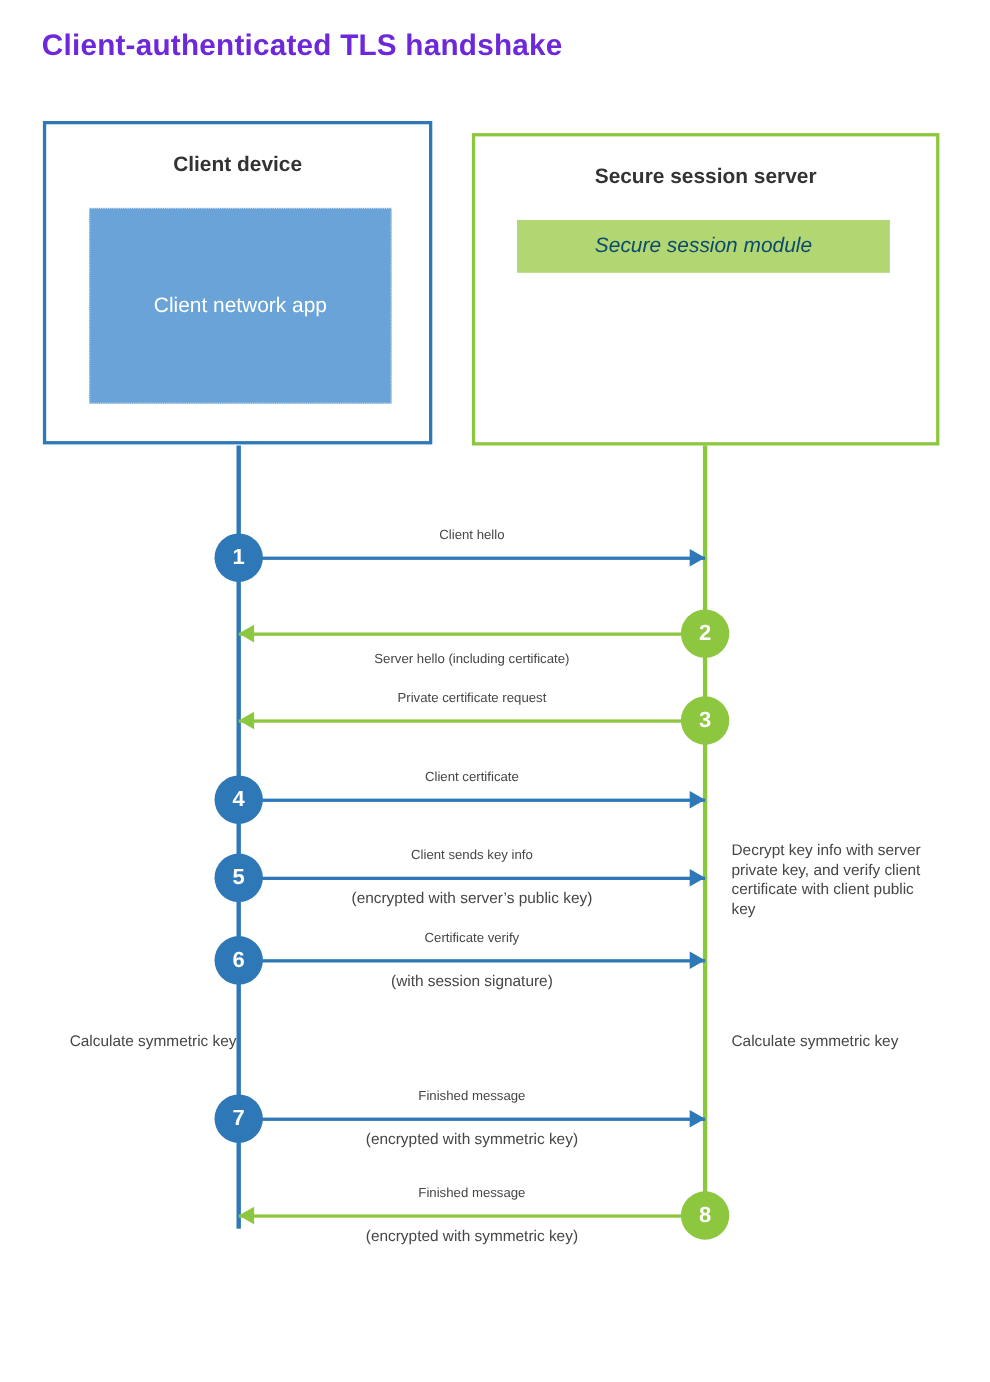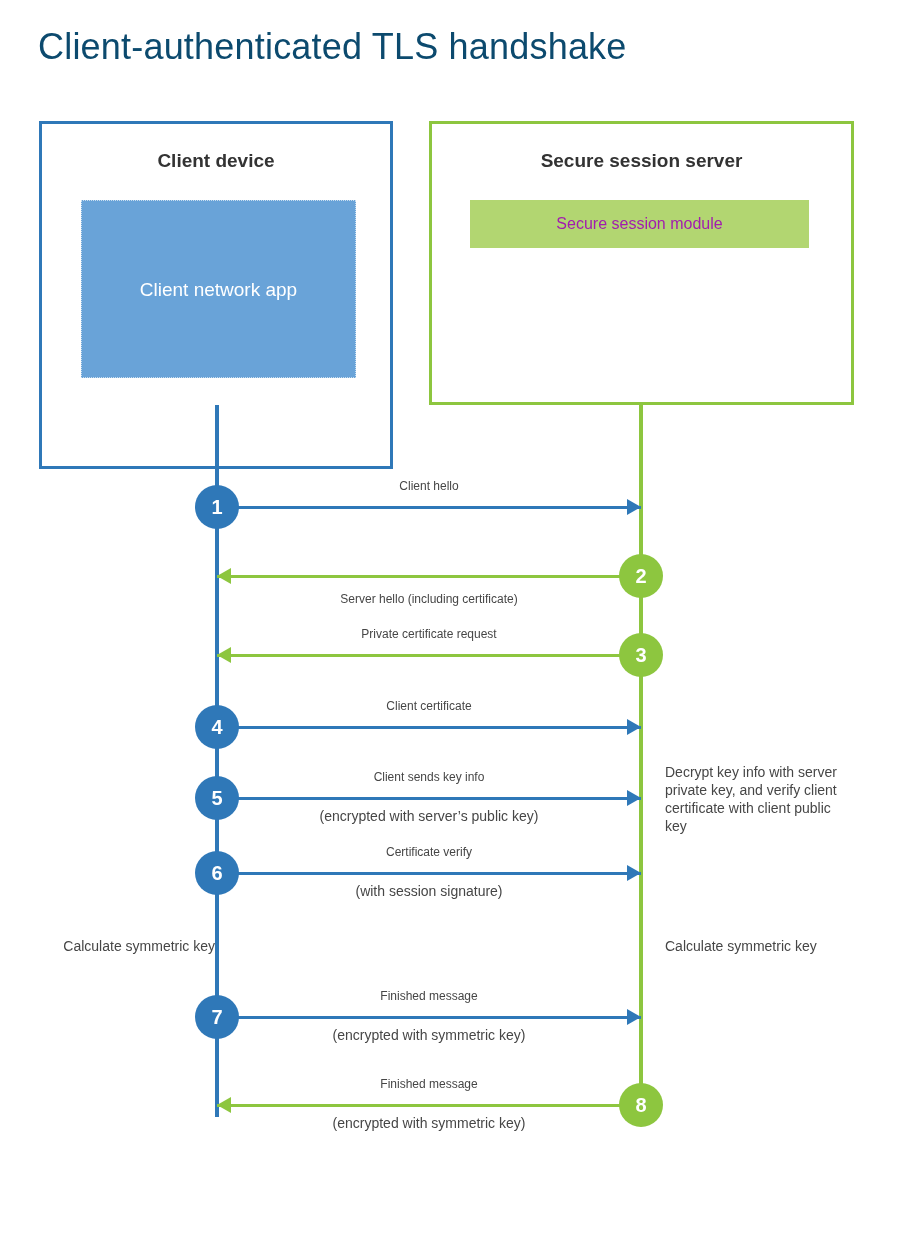--- a/index.html
+++ b/index.html
@@ -13,38 +13,38 @@
     position: relative;
     font-family: "Liberation Sans", sans-serif;
     overflow: hidden;
   }
 
   
   #page-title {
     position: absolute;
     left: 38px;
     top: 26px;
-    font-size: 36px;
-    font-weight: 400;
-    color: #0c4a6e;
+    font-size: 27px;
+    font-weight: 700;
+    color: #6d28d9;
     letter-spacing: 0.2px;
     white-space: nowrap;
   }
 
   
   .entity-box {
     position: absolute;
     background: #ffffff;
     box-sizing: border-box;
   }
   #client-box {
     left: 39px;
-    top: 121px;
+    top: 110px;
     width: 354px;
-    height: 348px;
+    height: 294px;
     border: 3px solid #2f78b8;
   }
   #server-box {
     left: 429px;
     top: 121px;
     width: 425px;
     height: 284px;
     border: 3px solid #8dc63f;
   }
   .entity-title {
@@ -83,22 +83,23 @@
   
   .server-bar {
     position: absolute;
     left: 38px;
     width: 339px;
     height: 48px;
     background: #b2d671;
     display: flex;
     align-items: center;
     justify-content: center;
-    color: #a21caf;
-    font-size: 16px;
+    color: #0c4a6e;
+    font-size: 19px;
+    font-style: italic;
   }
   #server-bar-0 { top: 76px; }
   #server-bar-1 { top: 139px; }
   #server-bar-2 { top: 201px; }
 
   
   .lifeline {
     position: absolute;
     width: 4px;
   }

